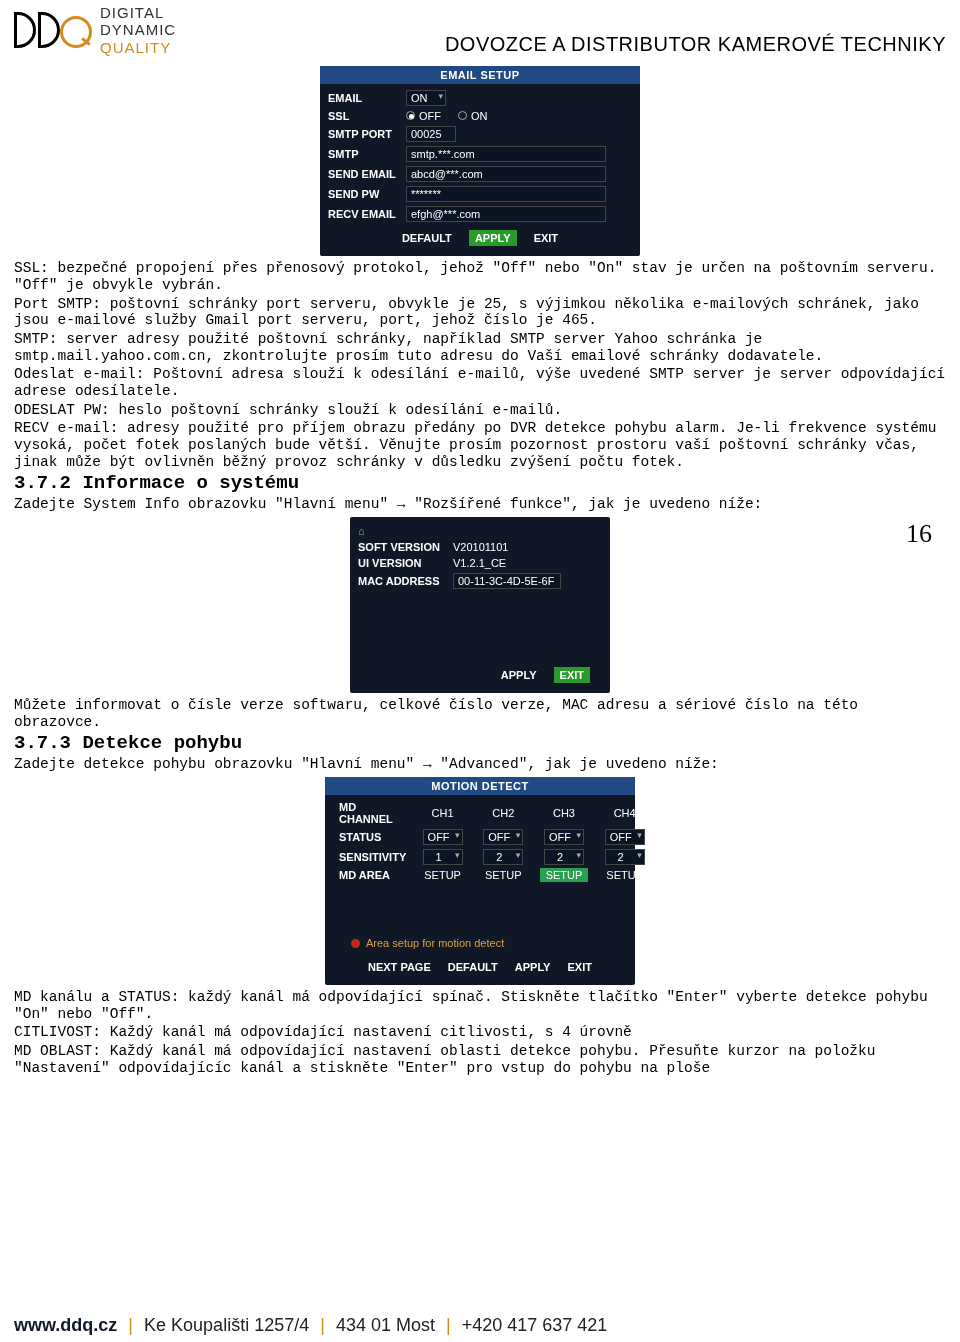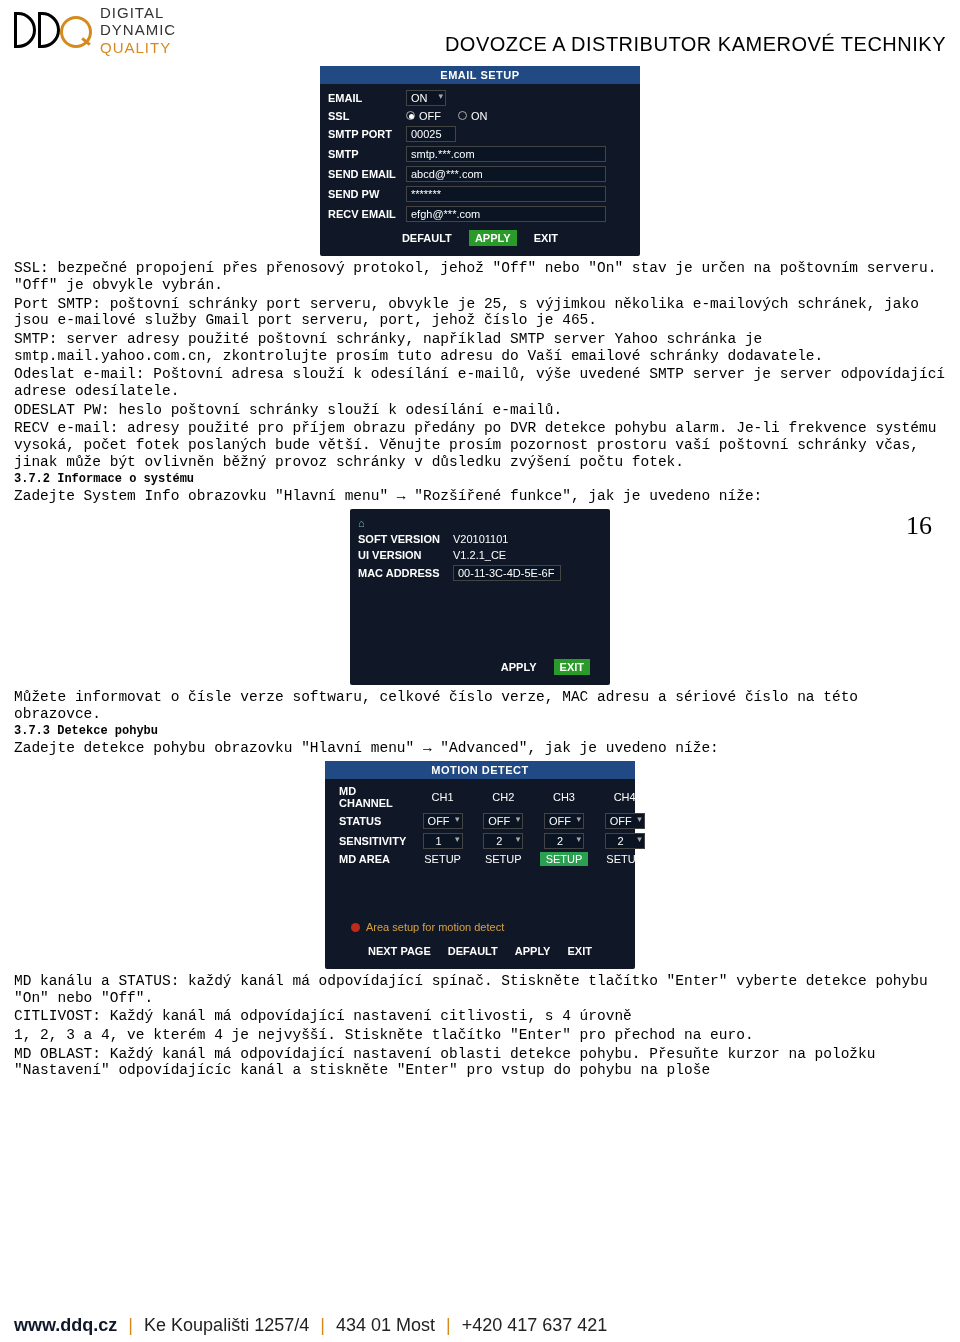--- a/index.html
+++ b/index.html
@@ -158,21 +158,21 @@
   .scr-btn.green { background: #2a9a2a; }
   .body-text {
     font-family: "Courier New", monospace;
     font-size: 14.5px;
     line-height: 1.15;
     color: #000;
     margin: 2px 0;
   }
   .section-head {
     font-family: "Courier New", monospace;
-    font-size: 12px;
+    font-size: 19px;
     font-weight: bold;
   }
   .page-num {
     position: absolute;
     right: 14px;
     font-size: 26px;
     font-family: Georgia, serif;
   }
   .scr-table {
     border-collapse: collapse;
@@ -390,21 +390,20 @@
           <span class="scr-btn" style="margin:0 1px;">DEFAULT</span>
           <span class="scr-btn" style="margin:0 1px;">APPLY</span>
           <span class="scr-btn" style="margin:0 1px;">EXIT</span>
         </div>
       </div>
     </div>
   </div>
 
   <p class="body-text">MD kanálu a STATUS: každý kanál má odpovídající spínač. Stiskněte tlačítko "Enter" vyberte detekce pohybu "On" nebo "Off".</p>
   <p class="body-text">CITLIVOST: Každý kanál má odpovídající nastavení citlivosti, s 4 úrovně</p>
-  <p class="body-text">1, 2, 3 a 4, ve kterém 4 je nejvyšší. Stiskněte tlačítko "Enter" pro přechod na euro.</p>
   <p class="body-text">MD OBLAST: Každý kanál má odpovídající nastavení oblasti detekce pohybu. Přesuňte kurzor na položku "Nastavení" odpovídajícíc kanál a stiskněte "Enter" pro vstup do pohybu na ploše</p>
 
 </div>
 
 <div class="footer">
   <span class="www">www.ddq.cz</span>
   <span class="sep">|</span>
   <span>Ke Koupališti 1257/4</span>
   <span class="sep">|</span>
   <span>434 01 Most</span>

